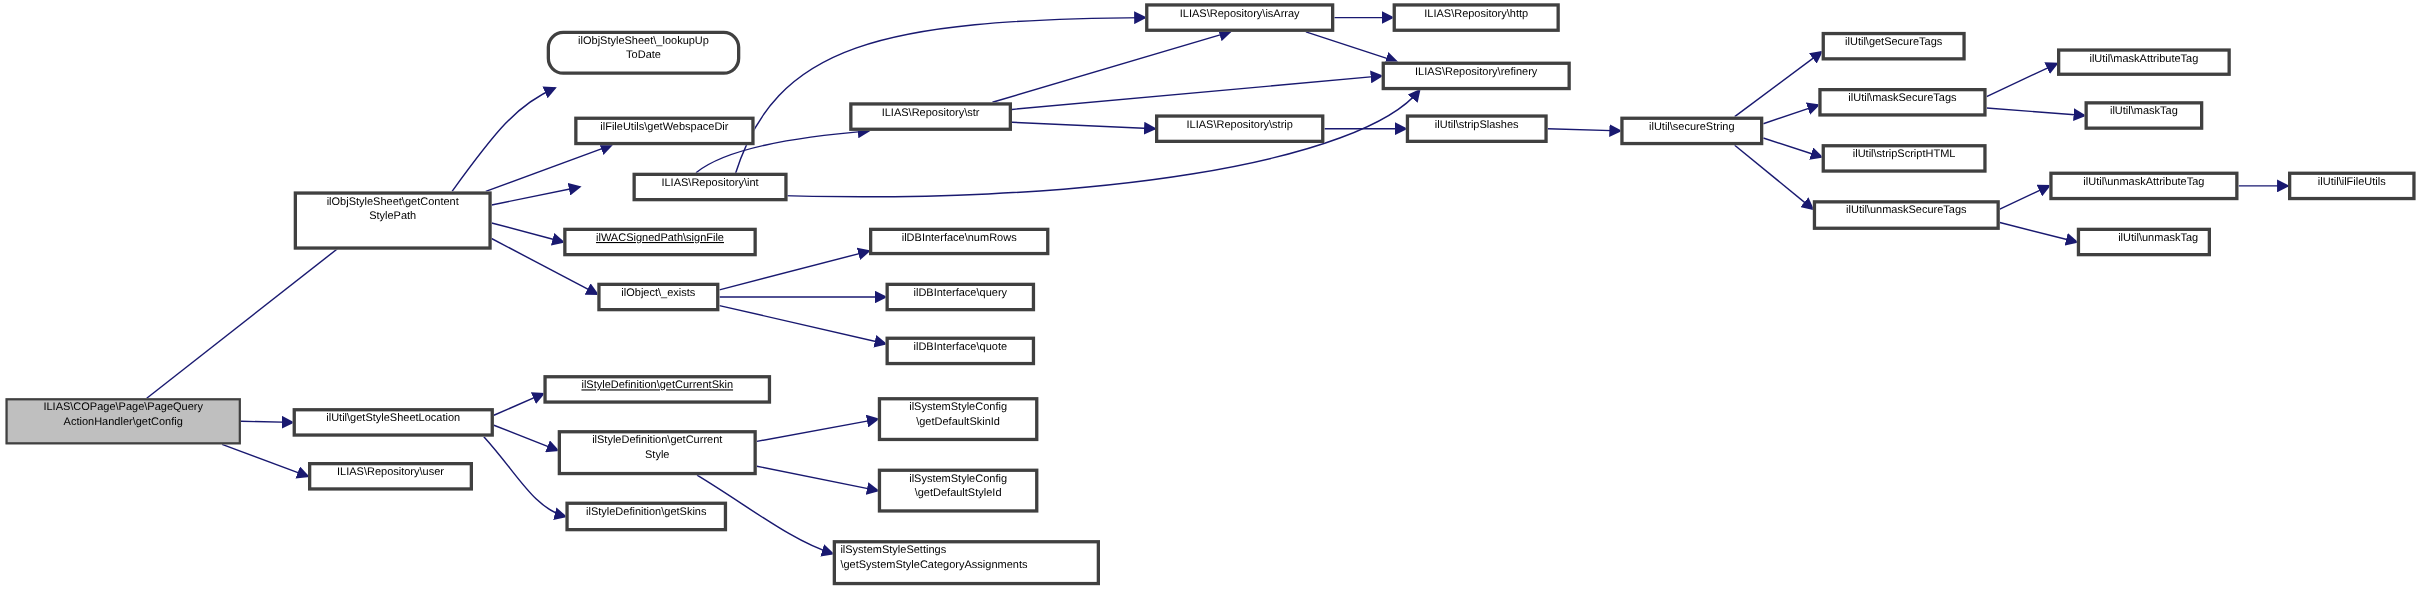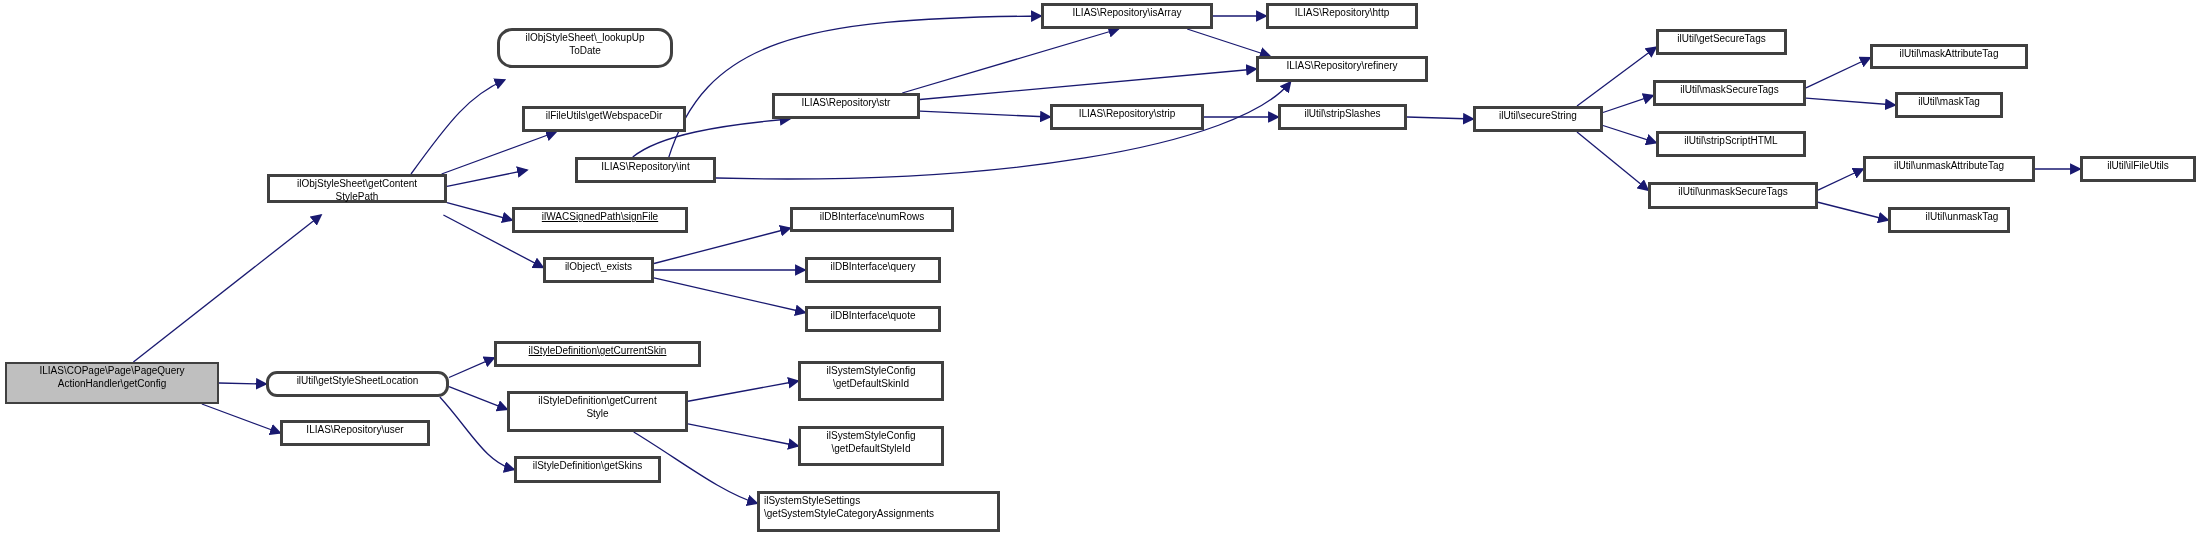--- a/index.html
+++ b/index.html
@@ -82,21 +82,21 @@
         <path d="M439.85,397 C470,430 485,462 514,469.5" class="edge" marker-end="url(#arrow)"></path>
         <path d="M688,401.25 L798,381" class="edge" marker-end="url(#arrow)"></path>
         <path d="M688,423.8 L798,446" class="edge" marker-end="url(#arrow)"></path>
         <path d="M633.7,432 C680,460 720,492 757,503.3" class="edge" marker-end="url(#arrow)"></path>
       </g>
   </svg>
   <div id="nodes">
       <div class="node root" style="left: 5px; top: 362px; width: 214px; height: 42px;">
         <div>ILIAS\COPage\Page\PageQuery<br>ActionHandler\getConfig</div>
       </div>
-      <div class="node" style="left: 267px; top: 174px; width: 180px; height: 29px;">
+      <div class="node" style="left: 267px; top: 174px; width: 180px; height: 53px;">
         <div>ilObjStyleSheet\getContent<br>StylePath</div>
       </div>
       <div class="node" style="left: 497px; top: 28px; width: 176px; height: 40px; border-radius: 15px;">
         <div>ilObjStyleSheet\_lookupUp<br>ToDate</div>
       </div>
       <div class="node" style="left: 522px; top: 106px; width: 164px; height: 26px;">
         <div>ilFileUtils\getWebspaceDir</div>
       </div>
       <div class="node" style="left: 527px; top: 157px; width: 141px; height: 26px; margin-left: 48px;">
         <div>ILIAS\Repository\int</div>
@@ -157,21 +157,21 @@
       </div>
       <div class="node" style="left: 1863px; top: 156px; width: 172px; height: 26px;">
         <div>ilUtil\unmaskAttributeTag</div>
       </div>
       <div class="node" style="left: 1888px; top: 207px; width: 122px; height: 26px; padding-left: 30px;">
         <div>ilUtil\unmaskTag</div>
       </div>
       <div class="node" style="left: 2080px; top: 156px; width: 116px; height: 26px;">
         <div>ilUtil\ilFileUtils</div>
       </div>
-      <div class="node" style="left: 266px; top: 371px; width: 183px; height: 26px; border-radius: 11px;">
+      <div class="node" style="left: 266px; top: 371px; width: 183px; height: 26px;">
         <div>ilUtil\getStyleSheetLocation</div>
       </div>
       <div class="node" style="left: 280px; top: 420px; width: 150px; height: 26px;">
         <div>ILIAS\Repository\user</div>
       </div>
       <div class="node" style="left: 494px; top: 341px; width: 207px; height: 26px; text-decoration: underline;">
         <div>ilStyleDefinition\getCurrentSkin</div>
       </div>
       <div class="node" style="left: 507px; top: 391px; width: 181px; height: 41px;">
         <div>ilStyleDefinition\getCurrent<br>Style</div>

